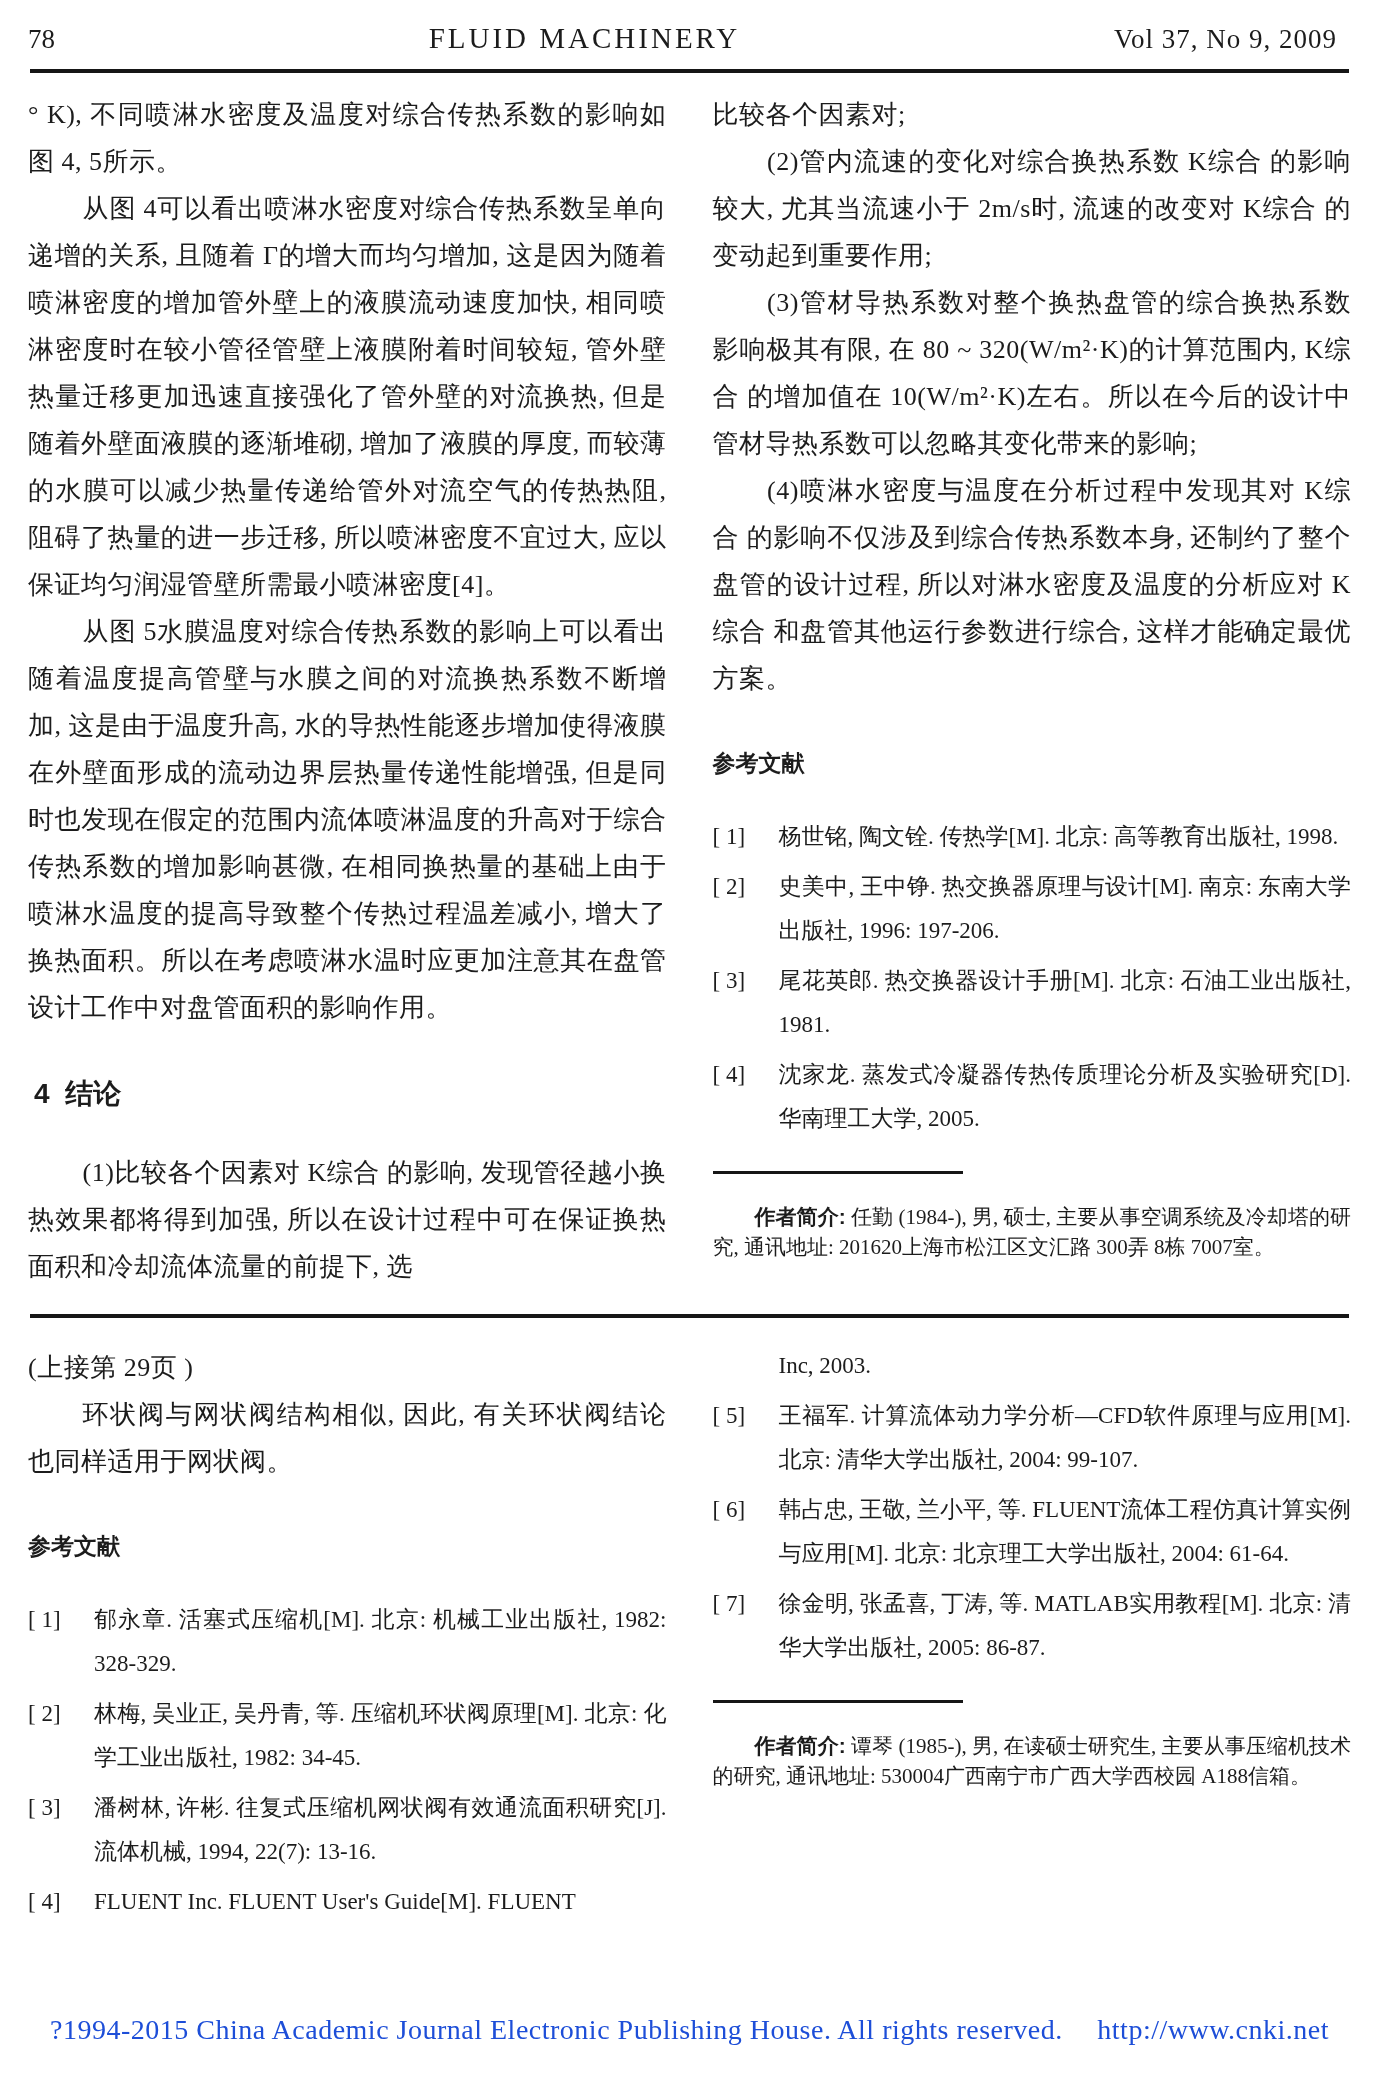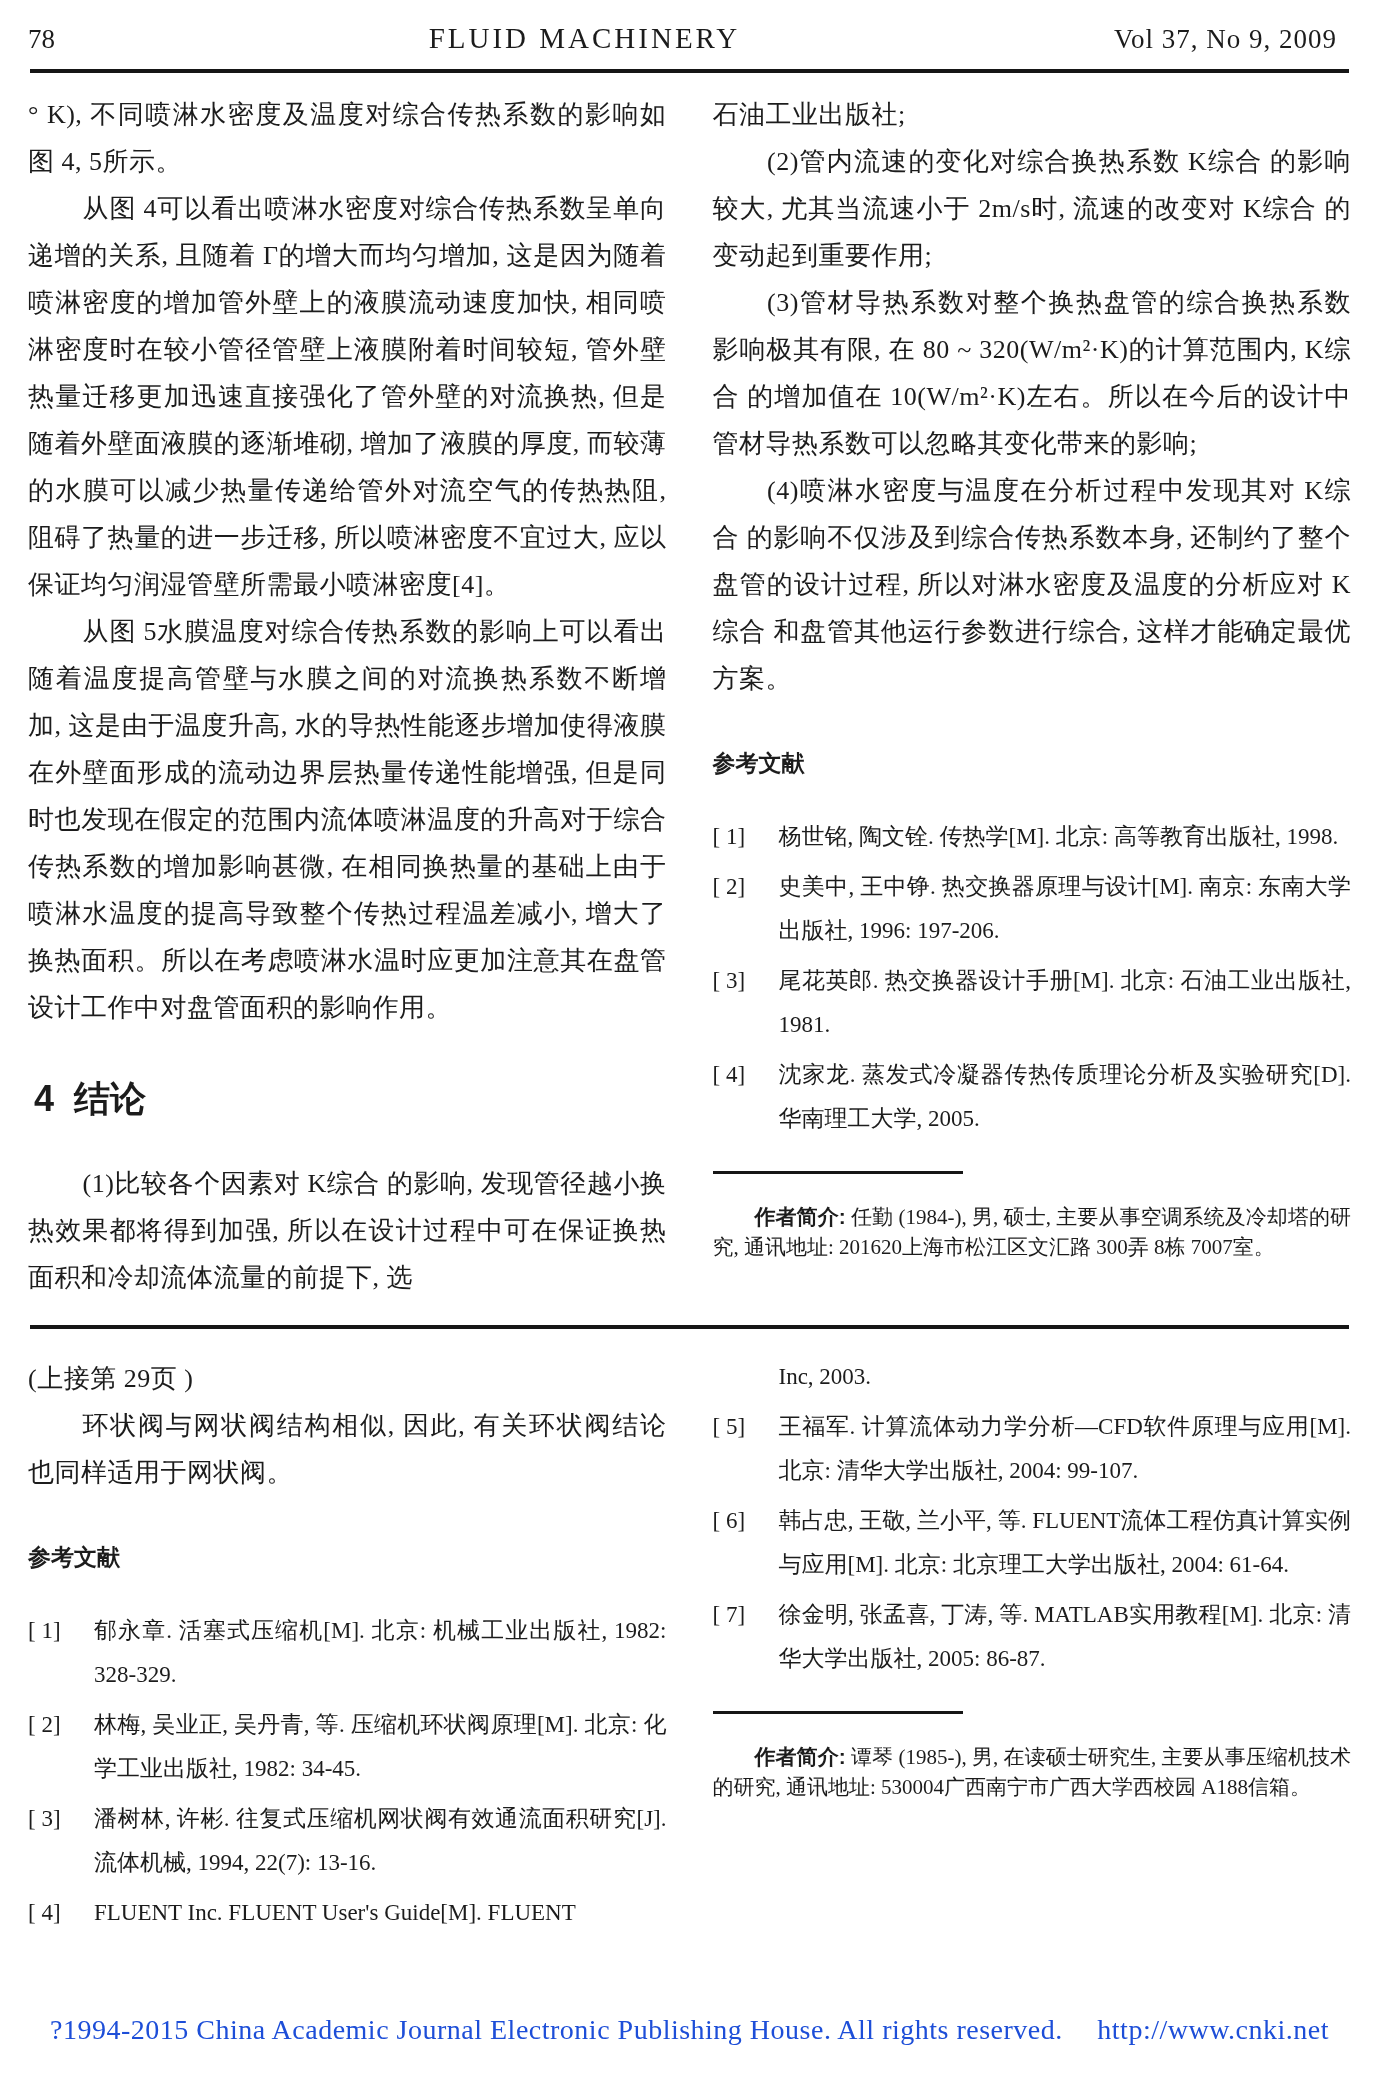--- a/index.html
+++ b/index.html
@@ -15,21 +15,21 @@
   .header-rule{height:4px;background:#161616;margin:14px 30px 0 30px;}
 
   .cols{display:flex;gap:46px;padding:0 28px;}
   .cols.top{margin-top:18px;}
   .col{flex:1;min-width:0;}
 
   .body-text{margin:0;font-size:26px;line-height:47px;text-align:justify;letter-spacing:.5px;}
   .indent{text-indent:2.1em;}
 
   .section-heading{
-    font-size:36px;font-weight:bold;margin:44px 0 36px 6px;white-space:pre-wrap;
+    font-size:28px;font-weight:bold;margin:44px 0 36px 6px;white-space:pre-wrap;
     font-family:"Liberation Sans","DejaVu Sans",sans-serif;
   }
   .ref-heading{
     font-size:23px;font-weight:bold;margin:46px 0 36px;
     font-family:"Liberation Sans","DejaVu Sans",sans-serif;
   }
   .ref{position:relative;padding-left:66px;font-size:23px;line-height:44px;text-align:justify;margin-bottom:6px;}
   .ref-label{position:absolute;left:0;top:0;white-space:pre;}
   .ref-cont{margin:0 0 6px;padding-left:66px;font-size:23px;line-height:44px;}
 
@@ -60,21 +60,21 @@
   <section class="cols top">
     <div class="col">
       <p class="body-text">° K), 不同喷淋水密度及温度对综合传热系数的影响如图 4, 5所示。</p>
       <p class="body-text indent">从图 4可以看出喷淋水密度对综合传热系数呈单向递增的关系, 且随着 Γ的增大而均匀增加, 这是因为随着喷淋密度的增加管外壁上的液膜流动速度加快, 相同喷淋密度时在较小管径管壁上液膜附着时间较短, 管外壁热量迁移更加迅速直接强化了管外壁的对流换热, 但是随着外壁面液膜的逐渐堆砌, 增加了液膜的厚度, 而较薄的水膜可以减少热量传递给管外对流空气的传热热阻, 阻碍了热量的进一步迁移, 所以喷淋密度不宜过大, 应以保证均匀润湿管壁所需最小喷淋密度[4]。</p>
       <p class="body-text indent">从图 5水膜温度对综合传热系数的影响上可以看出随着温度提高管壁与水膜之间的对流换热系数不断增加, 这是由于温度升高, 水的导热性能逐步增加使得液膜在外壁面形成的流动边界层热量传递性能增强, 但是同时也发现在假定的范围内流体喷淋温度的升高对于综合传热系数的增加影响甚微, 在相同换热量的基础上由于喷淋水温度的提高导致整个传热过程温差减小, 增大了换热面积。所以在考虑喷淋水温时应更加注意其在盘管设计工作中对盘管面积的影响作用。</p>
       <h2 class="section-heading">4  结论</h2>
       <p class="body-text indent">(1)比较各个因素对 K综合 的影响, 发现管径越小换热效果都将得到加强, 所以在设计过程中可在保证换热面积和冷却流体流量的前提下, 选</p>
     </div>
 
     <div class="col">
-      <p class="body-text">石油工业出版社;</p>
+      <p class="body-text">比较各个因素对;</p>
       <p class="body-text indent">(2)管内流速的变化对综合换热系数 K综合 的影响较大, 尤其当流速小于 2m/s时, 流速的改变对 K综合 的变动起到重要作用;</p>
       <p class="body-text indent">(3)管材导热系数对整个换热盘管的综合换热系数影响极其有限, 在 80 ~ 320(W/m²·K)的计算范围内, K综合 的增加值在 10(W/m²·K)左右。所以在今后的设计中管材导热系数可以忽略其变化带来的影响;</p>
       <p class="body-text indent">(4)喷淋水密度与温度在分析过程中发现其对 K综合 的影响不仅涉及到综合传热系数本身, 还制约了整个盘管的设计过程, 所以对淋水密度及温度的分析应对 K综合 和盘管其他运行参数进行综合, 这样才能确定最优方案。</p>
 
       <h3 class="ref-heading">参考文献</h3>
 
       <div class="ref">
         <span class="ref-label">[ 1]</span>
         <span>杨世铭, 陶文铨. 传热学[M]. 北京: 高等教育出版社, 1998.</span>
       </div>

